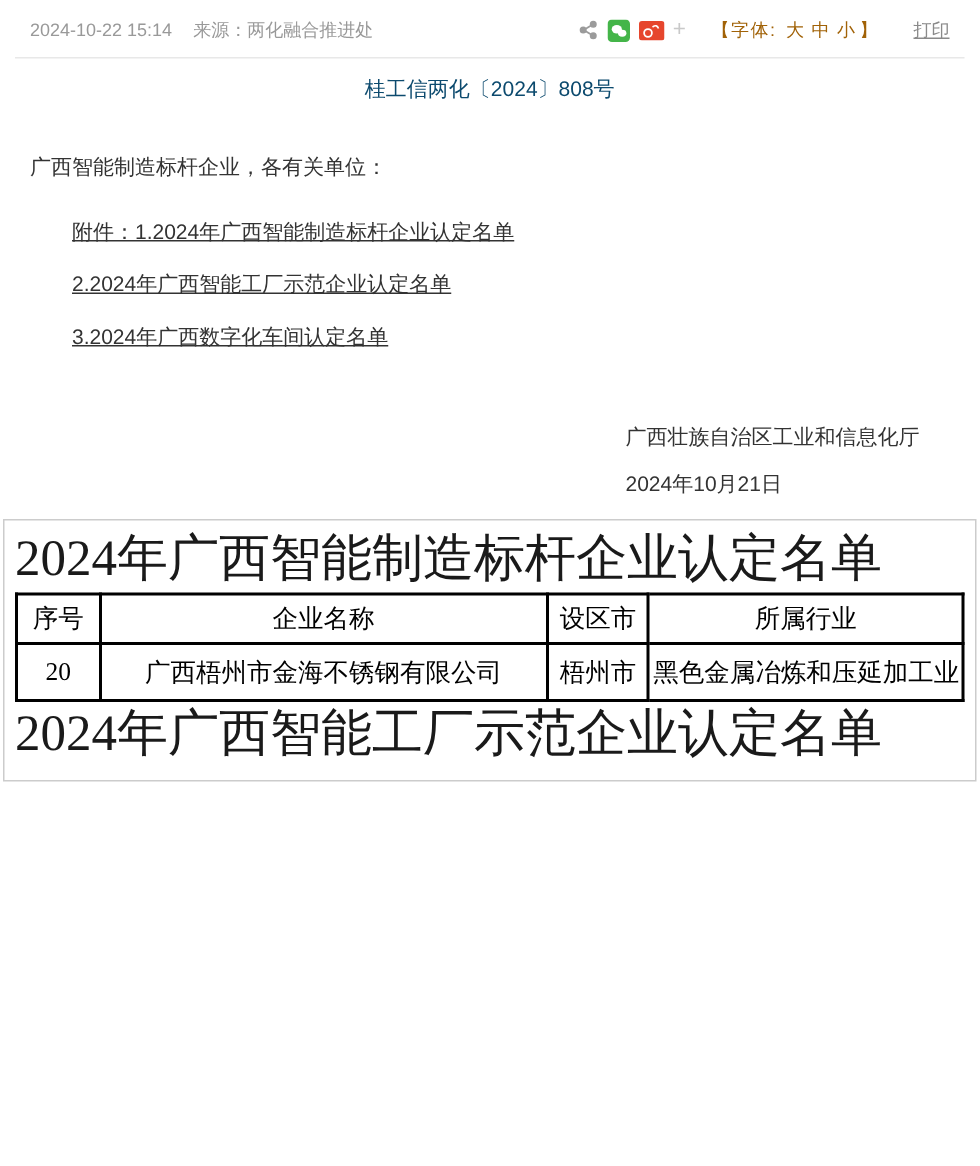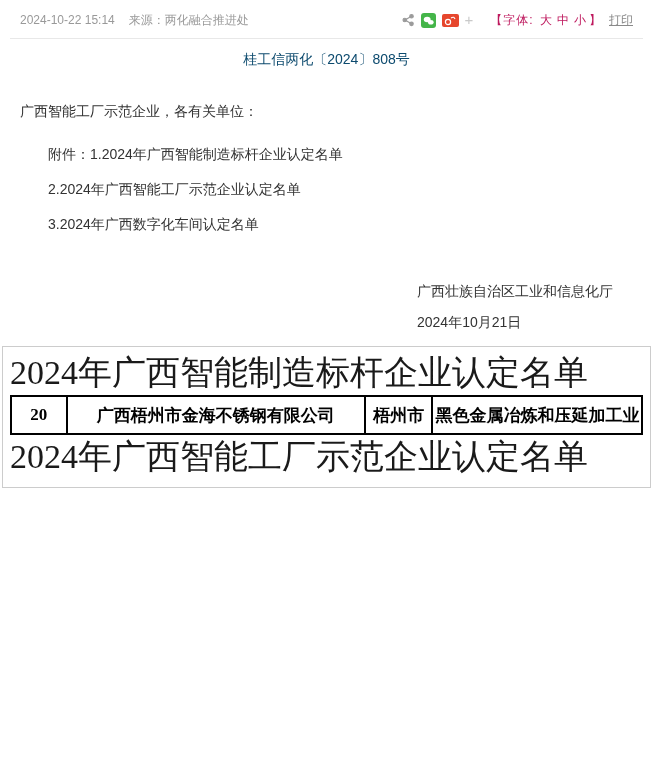--- a/index.html
+++ b/index.html
@@ -17,31 +17,31 @@
   .meta-bar{
     margin:10px 10px 0;height:20px;
     display:flex;justify-content:space-between;align-items:center;
     font-size:12px;color:#999;
   }
   .meta-left span{margin-right:14px;}
   .meta-right{display:flex;align-items:center;gap:7px;}
   .share-group{display:flex;align-items:center;gap:6px;margin-right:10px;}
   .icon{display:inline-flex;align-items:center;justify-content:center;}
   .plus{color:#c9c9c9;font-size:15px;line-height:14px;}
-  .font-ctl{color:#be185d;letter-spacing:1px;white-space:nowrap;}
+  .font-ctl{color:#a16207;letter-spacing:1px;margin-right:16px;white-space:nowrap;}
   .font-ctl .sz{cursor:pointer;margin:0 2px;}
   .print{color:#8a8a8a;cursor:pointer;text-decoration:underline;}
   .divider{border:0;border-top:1px solid #e8e8e8;margin:8px 0 0;}
   .doc-number{margin-top:12px;text-align:center;font-size:14px;color:#0c4a6e;}
   .salutation{margin:34px 10px 0;font-size:14px;color:#333;}
   .body-para{
     margin:12px 10px 0;font-size:14px;color:#333;
     line-height:32px;text-indent:2em;text-align:justify;
   }
-  .attachments{margin:16px 10px 0;font-size:14px;color:#333;line-height:35px;}
+  .attachments{margin:16px 10px 0;font-size:14px;color:#333;line-height:35px;text-decoration:underline;}
   .attachments div{text-indent:2em;}
   .signature{margin:34px 30px 0 0;text-align:right;}
   .signature .sig-inner{display:inline-block;text-align:left;font-size:14px;color:#333;line-height:31px;}
   .tables-wrap{
     margin:8px 2px 0;border:1px solid #cccccc;background:#fff;
     padding:4px 7px 8px;
   }
   .tbl-title{
     font-family:"Liberation Serif","DejaVu Serif",serif;
     font-size:34px;color:#1a1a1a;text-align:left;
@@ -50,21 +50,21 @@
   table.list{
     width:100%;border-collapse:collapse;table-layout:fixed;
     font-family:"Liberation Serif","DejaVu Serif",serif;
   }
   table.list th,table.list td{
     border:2px solid #000;text-align:center;vertical-align:middle;
     font-size:17px;font-weight:normal;color:#000;padding:0 2px;
     overflow:hidden;white-space:nowrap;
   }
   table.list th{height:31px;}
-  table.list td{height:36px;font-weight:bold;}
+  table.list td{height:36px;}
   svg{display:block;}
 </style>
 </head>
 <body>
 
 <div class="article">
 
 
   <div class="meta-bar">
     <div class="meta-left">
@@ -101,21 +101,21 @@
       </span>
       <span class="font-ctl"><span>【字体:</span> <span class="sz">大</span><span class="sz">中</span><span class="sz">小</span><span>】</span></span>
       <span class="print">打印</span>
     </div>
   </div>
 
   <hr class="divider">
 
   <div class="doc-number">桂工信两化〔2024〕808号</div>
 
-  <div class="salutation">广西智能工厂示范企业，各有关单位：</div>
+  <div class="salutation">广西智能制造标杆企业，各有关单位：</div>
 
 
   <div class="attachments">
     <div>附件：1.2024年广西智能制造标杆企业认定名单</div>
     <div>2.2024年广西智能工厂示范企业认定名单</div>
     <div>3.2024年广西数字化车间认定名单</div>
   </div>
 
   <div class="signature">
     <div class="sig-inner">
@@ -129,20 +129,26 @@
 
   <div class="tbl-title">2024年广西智能制造标杆企业认定名单</div>
   <table class="list">
     <colgroup>
         <col style="width:8.8%">
         <col style="width:47.3%">
         <col style="width:10.7%">
         <col style="width:33.2%">
       </colgroup>
     <tbody>
+        <tr>
+      <th>序号</th>
+      <th>企业名称</th>
+      <th>设区市</th>
+      <th>所属行业</th>
+    </tr>
     <tr>
       <td>20</td>
       <td>广西梧州市金海不锈钢有限公司</td>
       <td>梧州市</td>
       <td>黑色金属冶炼和压延加工业</td>
     </tr>
   </tbody>
     </table>
 
   <div class="tbl-title">2024年广西智能工厂示范企业认定名单</div>

